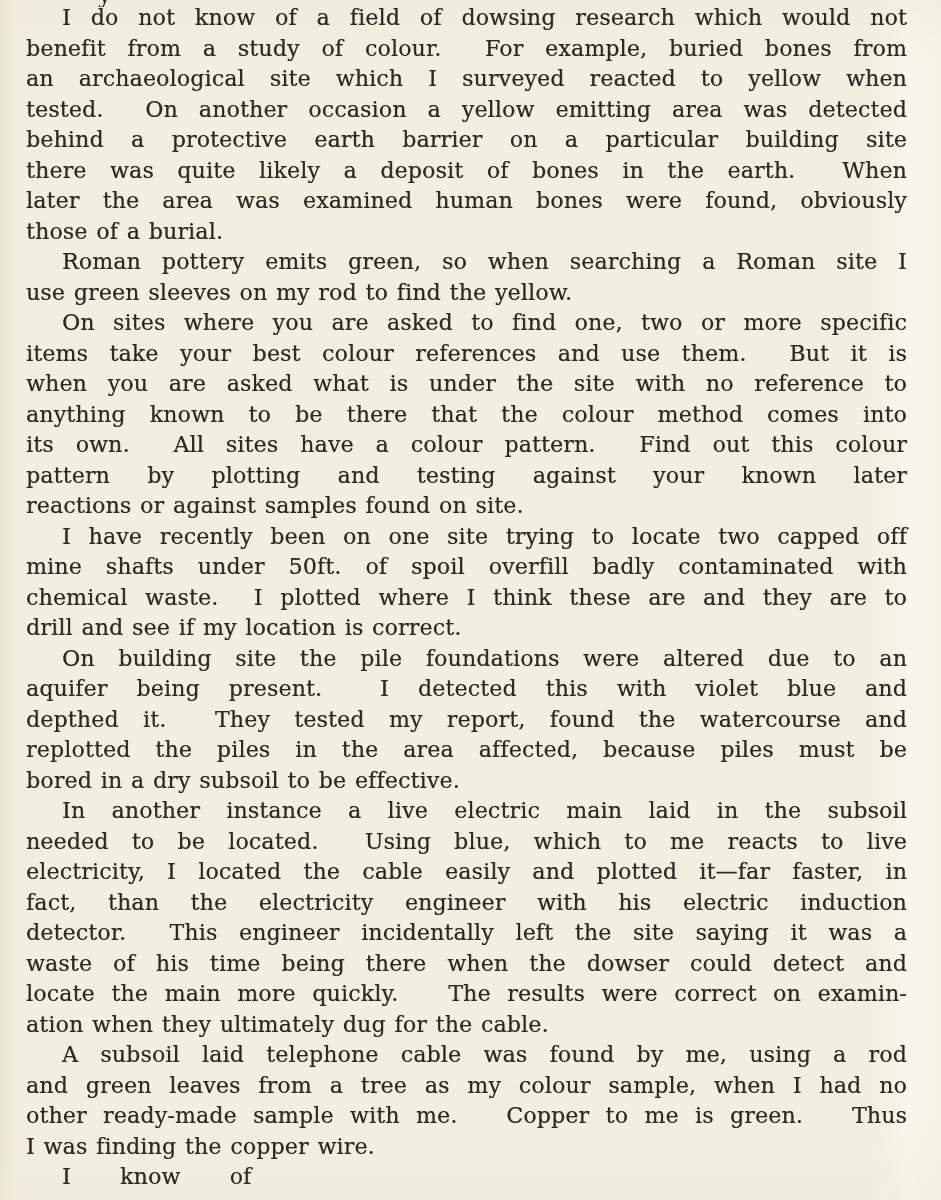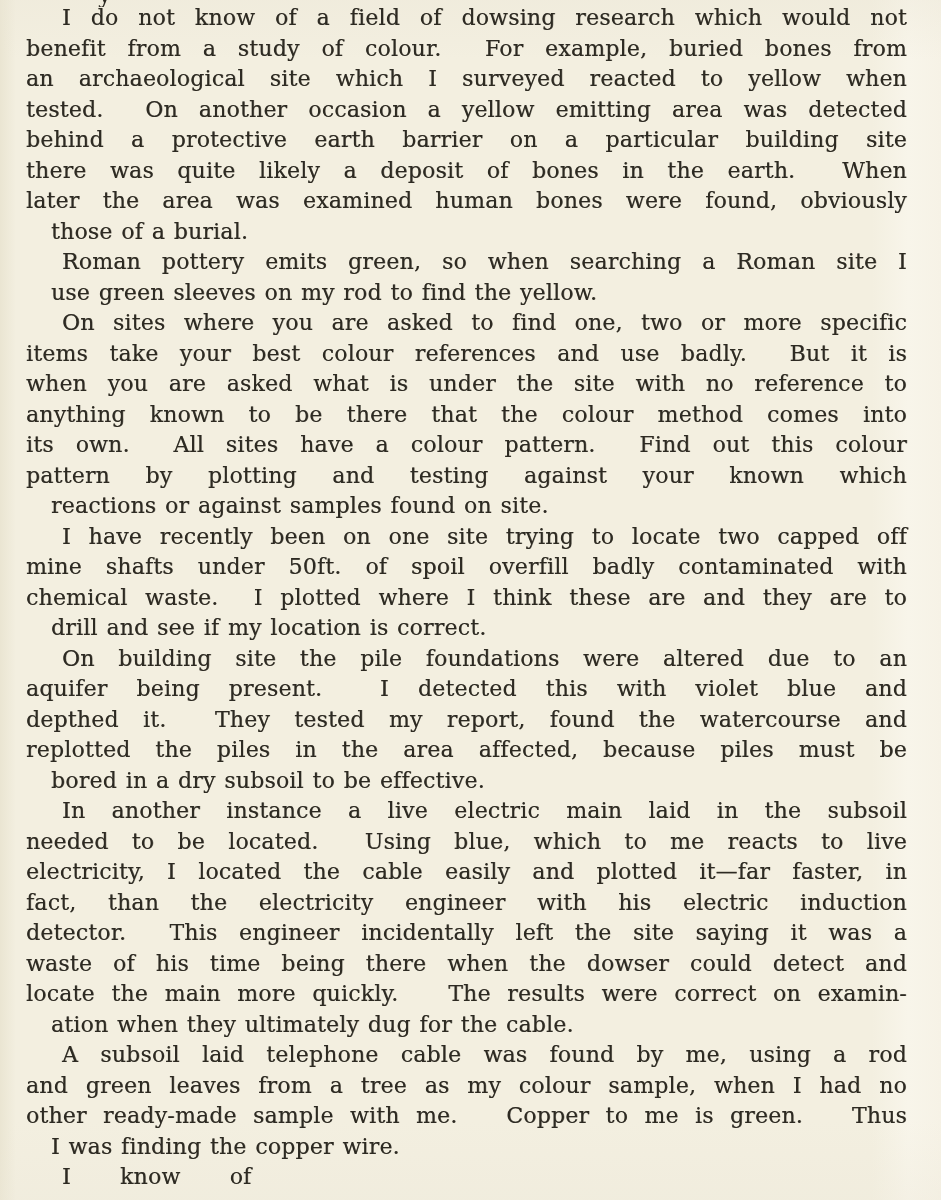--- a/index.html
+++ b/index.html
@@ -49,21 +49,20 @@
     letter-spacing: 0.2px;
     word-spacing: 1.5px;
     white-space: pre-wrap;          
     text-align: justify;
     text-align-last: justify;       
     text-shadow: 0.4px 0 0 rgba(45,42,34,0.55); 
   }
 
   .line.last {
     text-align-last: left;          
-    margin-left: 25px;
   }
 
   .line.first {
     text-indent: 36px;              
   }
 
   .line.fragment-bottom {
     text-align-last: left;
     word-spacing: 42px;             
   }
@@ -104,25 +103,25 @@
       <div class="line">there was quite likely a deposit of bones in the earth.  When</div>
       <div class="line">later the area was examined human bones were found, obviously</div>
       <div class="line last">those of a burial.</div>
     </div>
     <div class="paragraph">
       <div class="line first">Roman pottery emits green, so when searching a Roman site I</div>
       <div class="line last">use green sleeves on my rod to find the yellow.</div>
     </div>
     <div class="paragraph">
       <div class="line first">On sites where you are asked to find one, two or more specific</div>
-      <div class="line">items take your best colour references and use badly.  But it is</div>
+      <div class="line">items take your best colour references and use them.  But it is</div>
       <div class="line">when you are asked what is under the site with no reference to</div>
       <div class="line">anything known to be there that the colour method comes into</div>
       <div class="line">its own.  All sites have a colour pattern.  Find out this colour</div>
-      <div class="line">pattern by plotting and testing against your known which</div>
+      <div class="line">pattern by plotting and testing against your known later</div>
       <div class="line last">reactions or against samples found on site.</div>
     </div>
     <div class="paragraph">
       <div class="line first">I have recently been on one site trying to locate two capped off</div>
       <div class="line">mine shafts under 50ft. of spoil overfill badly contaminated with</div>
       <div class="line">chemical waste.  I plotted where I think these are and they are to</div>
       <div class="line last">drill and see if my location is correct.</div>
     </div>
     <div class="paragraph">
       <div class="line first">On building site the pile foundations were altered due to an</div>

